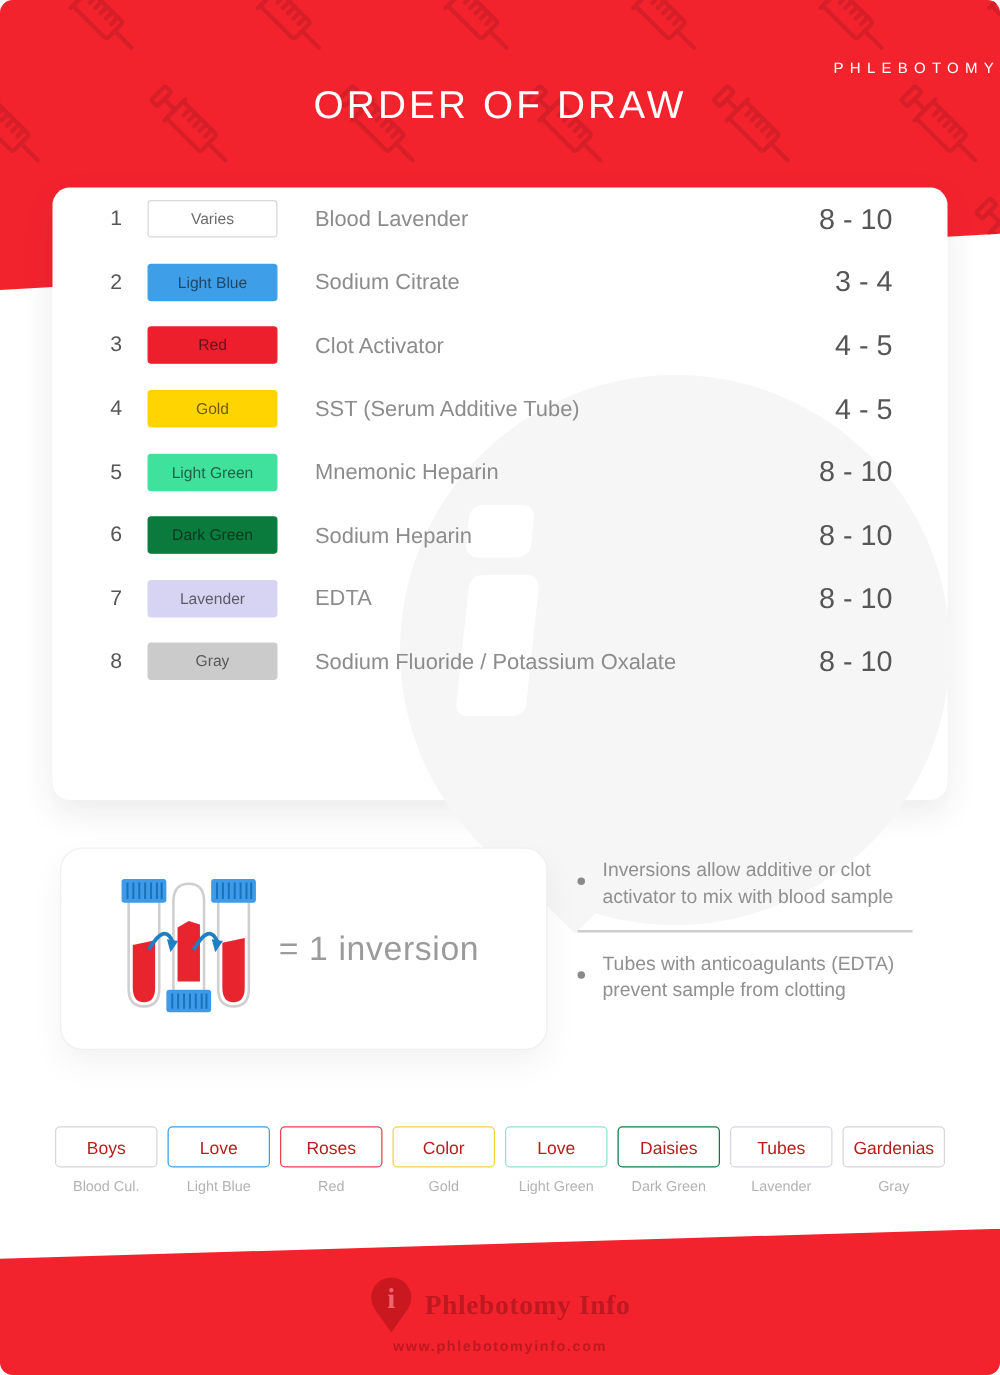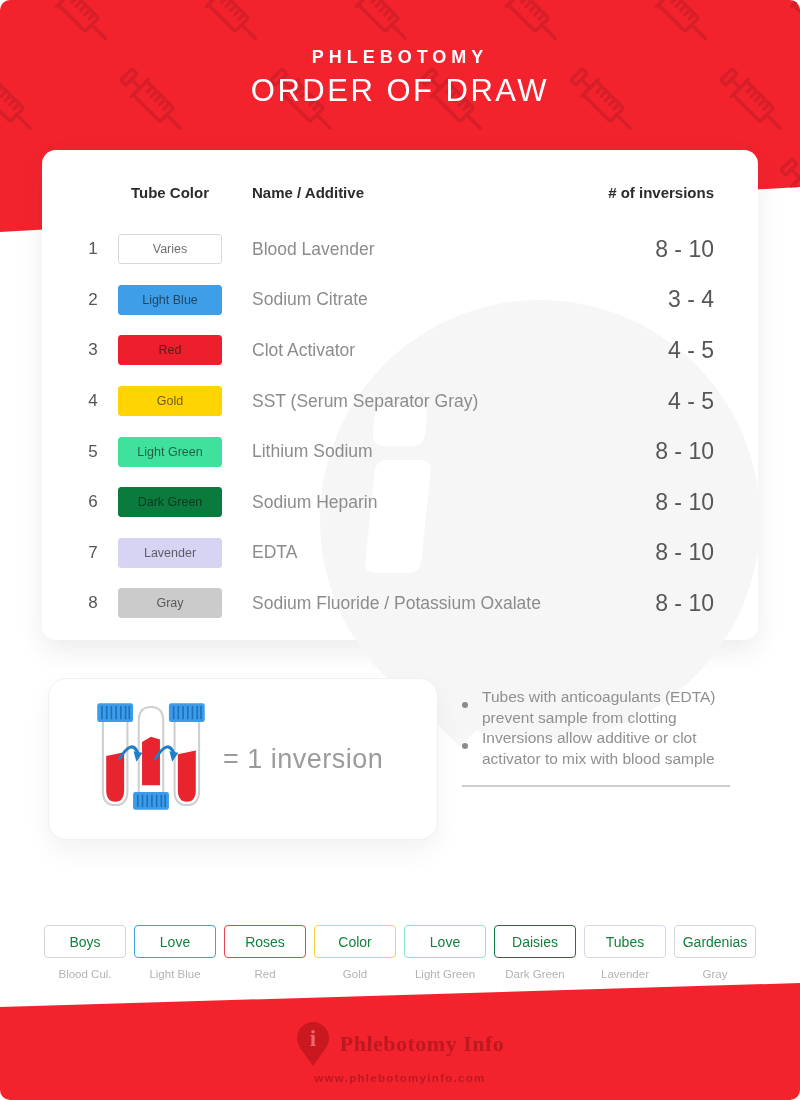--- a/index.html
+++ b/index.html
@@ -4,21 +4,21 @@
 <style>
   html,body{margin:0;padding:0;background:#fff;}
   body{width:800px;height:1100px;position:relative;font-family:"Liberation Sans",sans-serif;}
   .poster{position:absolute;inset:0;width:800px;height:1100px;overflow:hidden;border-radius:10px;background:#fff;}
 
   
   .hero{position:absolute;top:0;left:0;width:800px;height:235px;
         clip-path:polygon(0 0,100% 0,100% 187px,0 232px);}
   .hero svg.pattern{position:absolute;inset:0;}
   .hero-text{position:absolute;top:47px;left:0;width:100%;text-align:center;color:#fff;}
-  .kicker{font-size:18px;font-weight:700;letter-spacing:5px;}
+  .kicker{font-size:12px;font-weight:400;letter-spacing:5px;text-align:right;}
   .big-title{font-size:31px;font-weight:400;letter-spacing:2.5px;margin-top:5px;}
 
   
   .watermark{position:absolute;z-index:2;pointer-events:none;}
   .wm-circle{position:absolute;left:320px;top:300px;width:440px;height:440px;border-radius:50%;background:#F6F6F6;}
   .wm-tail{position:absolute;left:395px;top:590px;width:130px;height:130px;background:#F6F6F6;transform:rotate(45deg);}
   .wm-dot{position:absolute;left:374px;top:404px;width:52px;height:42px;background:#fff;border-radius:10px;transform:skewX(-6deg);}
   .wm-stem{position:absolute;left:370px;top:460px;width:56px;height:113px;background:#fff;border-radius:10px;transform:skewX(-6deg);}
 
   
@@ -51,21 +51,21 @@
   .note .dot{width:6px;height:6px;border-radius:50%;background:#8A8A8A;margin-top:15px;flex:none;}
   .note .txt{max-width:252px;font-size:15.5px;line-height:20.5px;color:#909090;}
   .note-divider{width:268px;border:0;border-top:2px solid #CDCDCD;margin:16px 0 16px 0;}
 
   
   .mnemonic-title{position:absolute;top:867px;left:0;width:100%;text-align:center;
                   font-size:15.5px;font-weight:700;color:#1F1F1F;z-index:3;}
   .mnemonic-row{position:absolute;left:44px;top:901px;width:712px;display:flex;gap:8px;z-index:3;}
   .m-item{flex:1;text-align:center;}
   .m-box{height:33px;border:1.5px solid #D9D9D9;border-radius:4px;background:#fff;
-         display:flex;align-items:center;justify-content:center;font-size:14px;color:#15803d;box-sizing:border-box;margin-top:24px;}
+         display:flex;align-items:center;justify-content:center;font-size:14px;color:#b91c1c;box-sizing:border-box;}
   .m-label{margin-top:10px;font-size:11.5px;color:#B3B3B3;}
 
   
   .footer{position:absolute;left:0;top:975px;width:800px;height:125px;
           clip-path:polygon(0 32px,100% 8px,100% 100%,0 100%);z-index:3;}
   .footer-brand{position:absolute;top:46px;left:0;width:100%;display:flex;justify-content:center;
                 align-items:center;gap:10px;}
   .brand-text{font-family:"Liberation Serif",serif;font-weight:700;font-size:22px;
               letter-spacing:.5px;color:#BE1820;}
   .footer-url{position:absolute;top:97px;left:0;width:100%;text-align:center;font-size:11.5px;
@@ -119,25 +119,20 @@
 
   <div class="watermark">
     <div class="wm-circle"></div>
     <div class="wm-tail"></div>
     <div class="wm-dot"></div>
     <div class="wm-stem"></div>
   </div>
 
   <section class="card">
     <div class="card-inner">
-      <div class="thead">
-        <div class="h-tube">Tube Color</div>
-        <div class="h-name">Name / Additive</div>
-        <div class="h-inv"># of inversions</div>
-      </div>
       <div>
   <div class="row">
     <div class="cell num">1</div>
     <div class="swatch" style="background: rgb(255, 255, 255); border-color: rgb(216, 216, 216);">Varies</div>
     <div class="cell name">Blood Lavender</div>
     <div class="cell inv">8 - 10</div>
   </div>
 
   <div class="row">
     <div class="cell num">2</div>
@@ -149,28 +144,28 @@
   <div class="row">
     <div class="cell num">3</div>
     <div class="swatch" style="background: rgb(238, 31, 45); border-color: rgb(238, 31, 45);">Red</div>
     <div class="cell name">Clot Activator</div>
     <div class="cell inv">4 - 5</div>
   </div>
 
   <div class="row">
     <div class="cell num">4</div>
     <div class="swatch" style="background: rgb(255, 212, 0); border-color: rgb(255, 212, 0);">Gold</div>
-    <div class="cell name">SST (Serum Separator Gray)</div>
+    <div class="cell name">SST (Serum Additive Tube)</div>
     <div class="cell inv">4 - 5</div>
   </div>
 
   <div class="row">
     <div class="cell num">5</div>
     <div class="swatch" style="background: rgb(64, 225, 157); border-color: rgb(64, 225, 157);">Light Green</div>
-    <div class="cell name">Lithium Sodium</div>
+    <div class="cell name">Mnemonic Heparin</div>
     <div class="cell inv">8 - 10</div>
   </div>
 
   <div class="row">
     <div class="cell num">6</div>
     <div class="swatch" style="background: rgb(10, 123, 60); border-color: rgb(10, 123, 60);">Dark Green</div>
     <div class="cell name">Sodium Heparin</div>
     <div class="cell inv">8 - 10</div>
   </div>
 
@@ -214,31 +209,31 @@
       <path d="M74 66 Q88 42 94.5 60" fill="none" stroke="#1E7FC4" stroke-width="3.2"></path>
       <path d="M89.5 57 L99 58.5 L92.5 68 Z" fill="#1E7FC4"></path>
     </svg>
     <div class="inv-label">= 1 inversion</div>
   </section>
 
   <aside class="notes">
   <div class="note-wrap">
     <div class="note">
       <span class="dot"></span>
-      <span class="txt">Tubes with anticoagulants (EDTA) prevent sample from clotting</span>
-    </div>
-
+      <span class="txt">Inversions allow additive or clot activator to mix with blood sample</span>
+    </div>
+    <hr class="note-divider">
   </div>
 
   <div class="note-wrap">
     <div class="note">
       <span class="dot"></span>
-      <span class="txt">Inversions allow additive or clot activator to mix with blood sample</span>
-    </div>
-    <hr class="note-divider">
+      <span class="txt">Tubes with anticoagulants (EDTA) prevent sample from clotting</span>
+    </div>
+
   </div>
 </aside>
 
   <div class="mnemonic-row">
   <div class="m-item">
     <div class="m-box" style="border-color: rgb(214, 214, 214);">Boys</div>
     <div class="m-label">Blood Cul.</div>
   </div>
 
   <div class="m-item">

